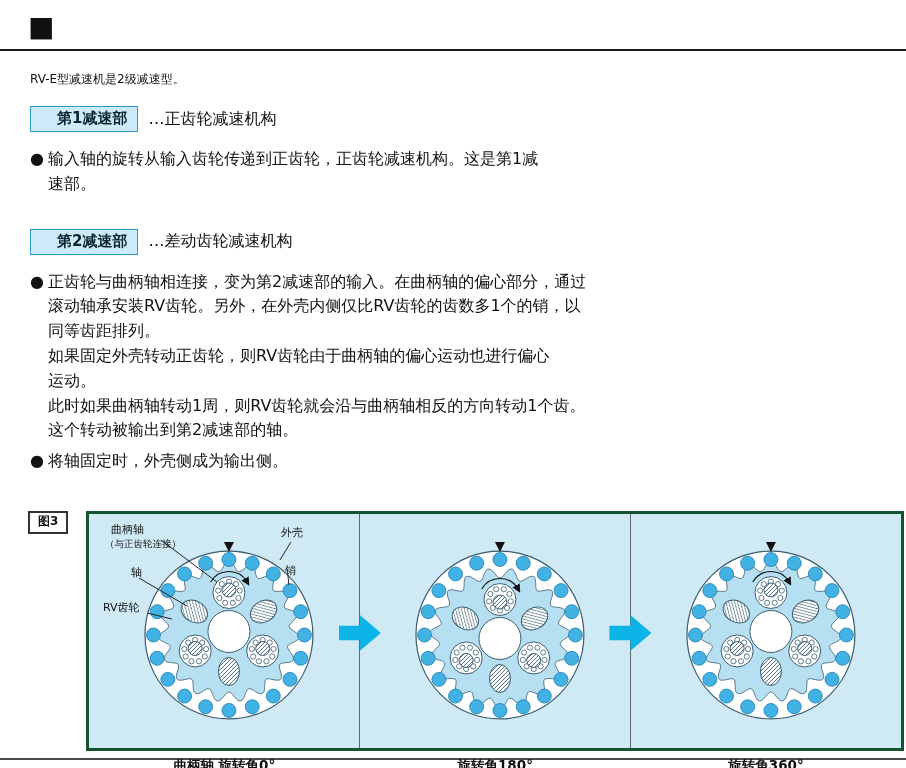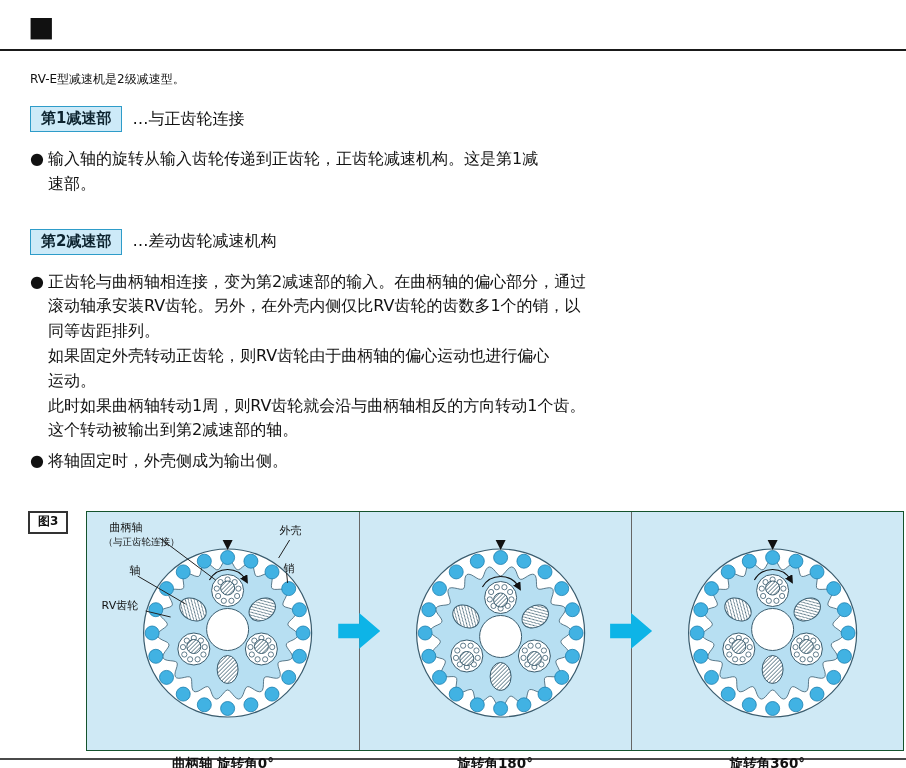--- a/index.html
+++ b/index.html
@@ -28,38 +28,38 @@
     display:flex;align-items:center;gap:2px;
   }
   .content{padding:0 30px 0 30px;}
   .intro{margin-top:20px;font-size:12px;}
 
   .badge-row{margin-top:18px;display:flex;align-items:center;gap:10px;font-size:16px;}
   .badge-row.second{margin-top:32px;}
   .badge{
     background:var(--badge-bg);
     border:1px solid var(--badge-border);
-    padding:2px 10px 3px 10px;
+    padding:2px 10px 3px 26px;
     font-size:15px;font-weight:600;color:#0d2430;
   }
 
   .bullet{display:flex;margin-top:15px;font-size:16px;line-height:1.55;}
   .bullet .dot{width:18px;flex:0 0 18px;}
   .bullet .text{flex:1;white-space:pre-line;}
   .bullet.tight{margin-top:6px;}
 
   .figure-row{display:flex;align-items:flex-start;margin:37px 2px 0 28px;}
   .figure-label{
     border:2px solid #333;background:#fff;
     padding:0 8px 2px 8px;font-size:12px;font-weight:bold;
     flex:0 0 auto;
   }
   .figure-box{
     flex:1;margin-left:18px;height:240px;
-    border:1px solid #14532d;background:var(--figure-bg);
+    border:3px solid #14532d;background:var(--figure-bg);
     display:flex;position:relative;
   }
   .panel{flex:1;position:relative;}
   .panel.divided{border-right:1px solid #666;}
   .panel svg{display:block;width:100%;height:212px;}
   .caption{text-align:center;font-size:13.5px;font-weight:bold;line-height:22px;margin-top:28px;}
 
   .block-arrow{
     position:absolute;top:100px;width:42px;height:38px;z-index:5;
     background:var(--accent);
@@ -82,21 +82,21 @@
   <div class="header">
     <span>■</span>
   </div>
 
   <div class="content">
 
     <div class="intro">RV-E型减速机是2级减速型。</div>
 
     <div class="badge-row">
       <span class="badge">第1减速部</span>
-      <span>…与正齿轮连接</span>
+      <span>…正齿轮减速机构</span>
     </div>
 
     <div class="bullet">
       <span class="dot">●</span>
       <span class="text">输入轴的旋转从输入齿轮传递到正齿轮，正齿轮减速机构。这是第1减
 速部。</span>
     </div>
 
     <div class="badge-row second">
       <span class="badge">第2减速部</span>

